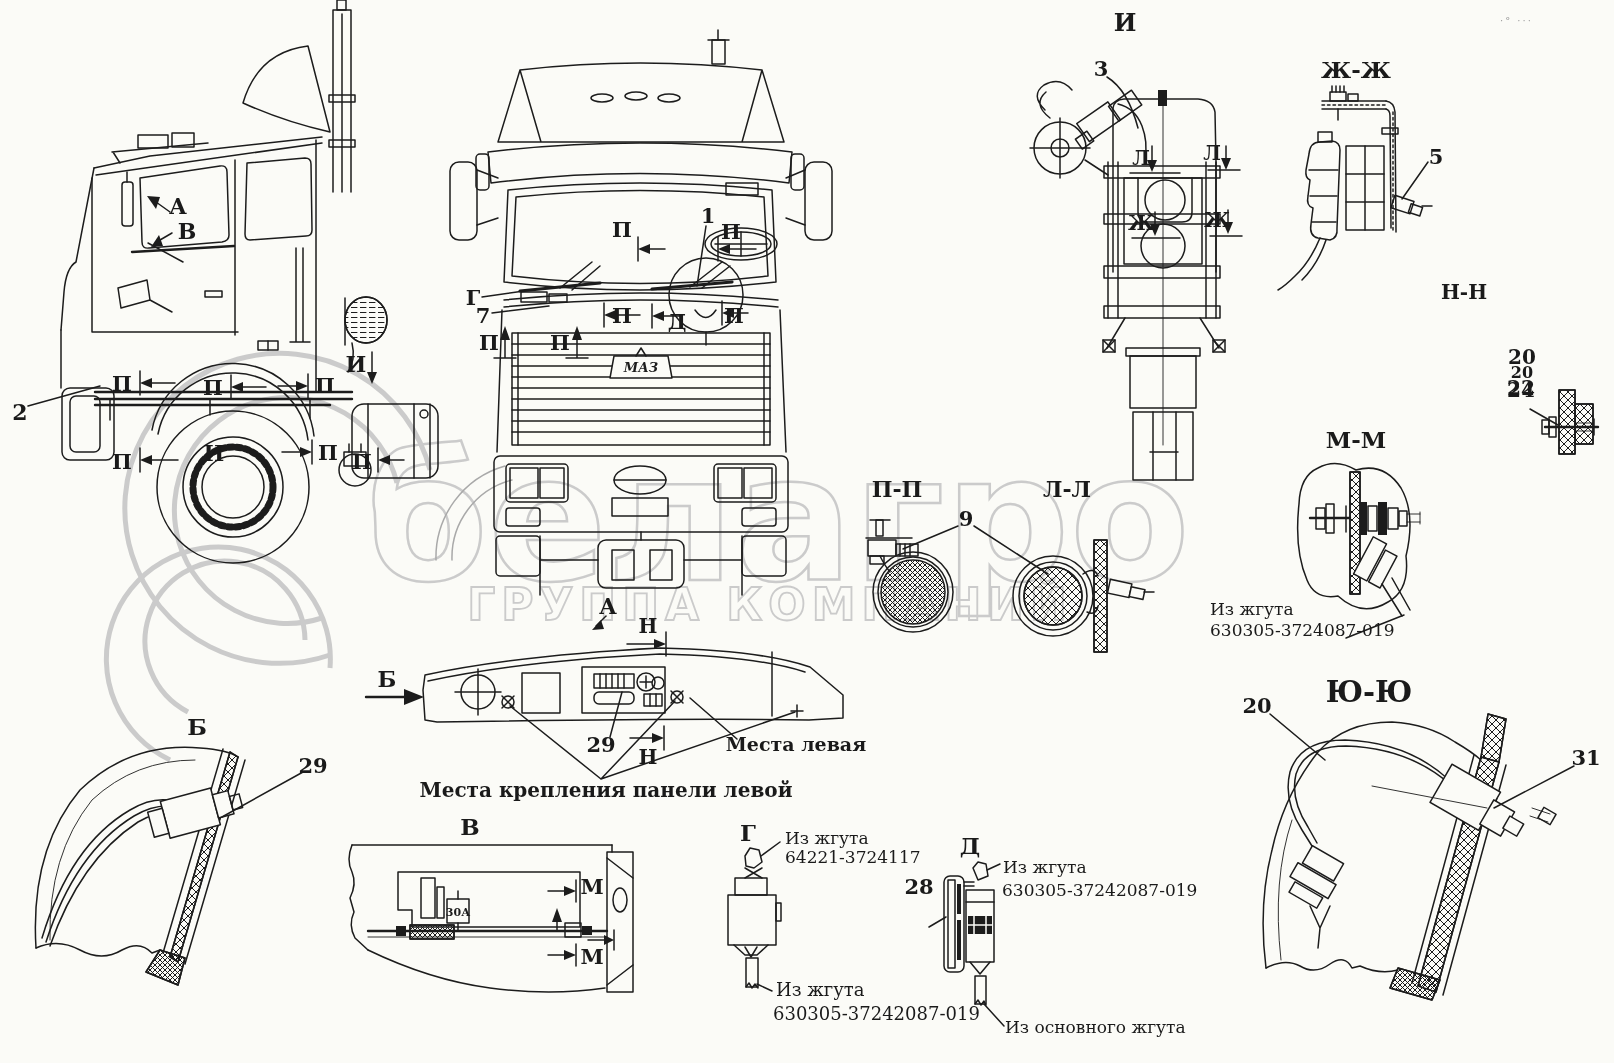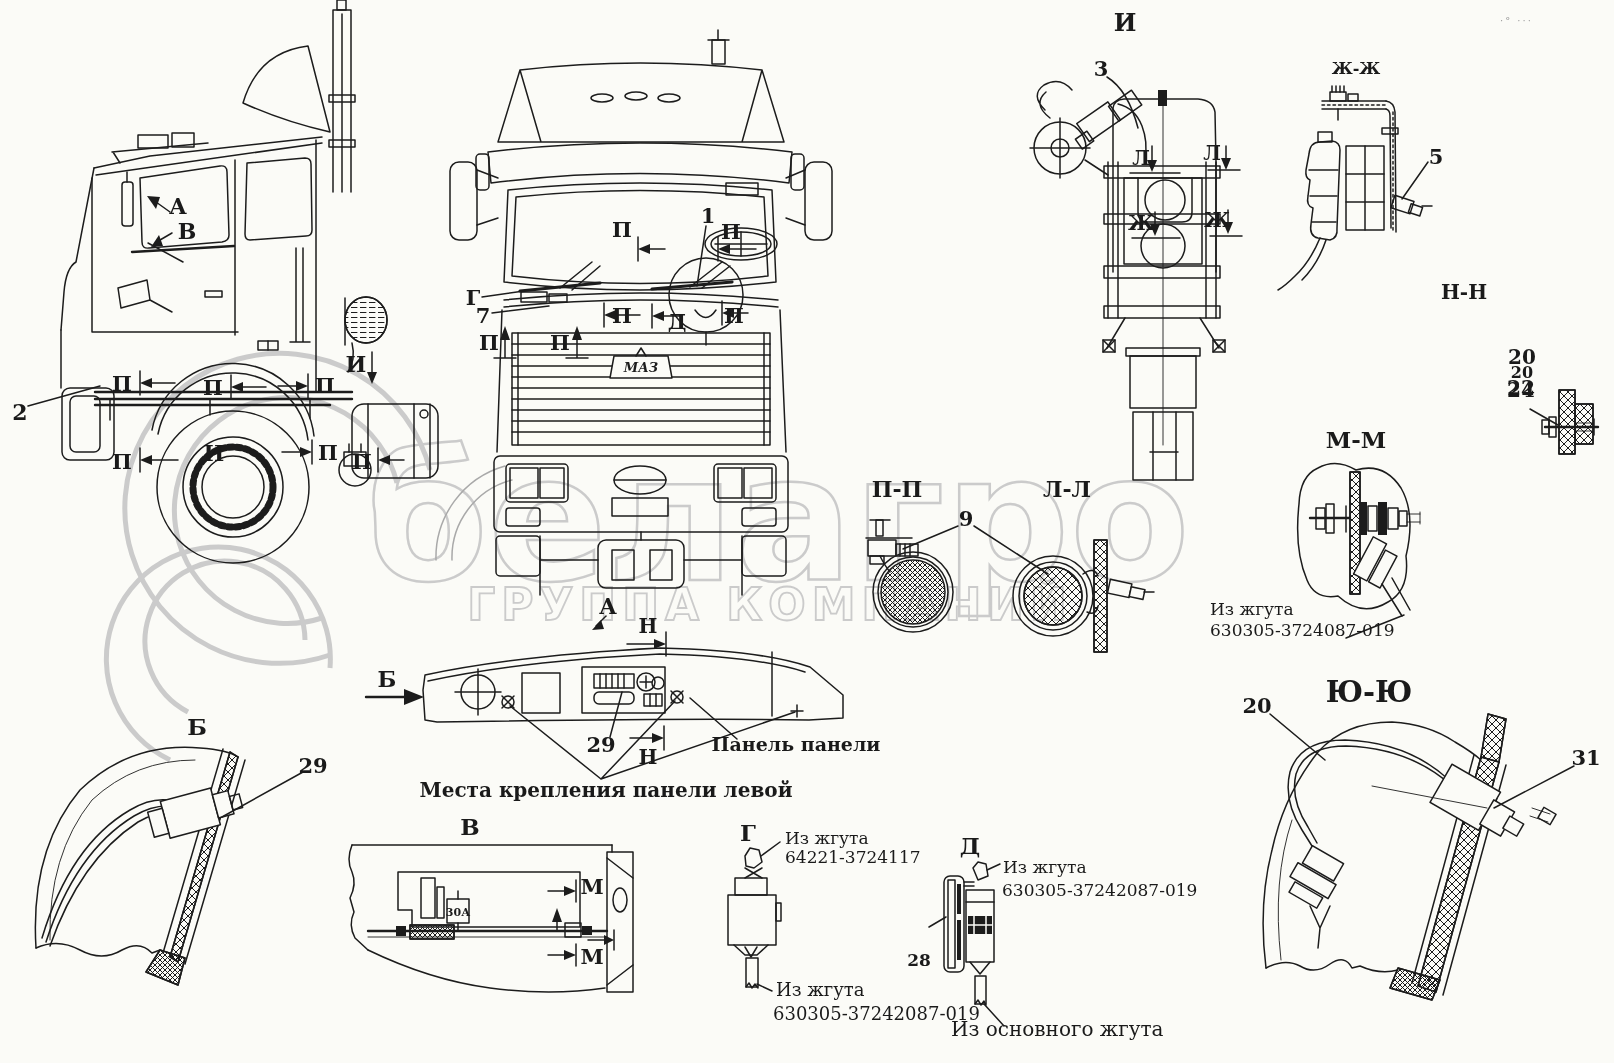--- a/index.html
+++ b/index.html
@@ -497,21 +497,21 @@
     <div class="lbl" style="left:483px;top:315px;font-size:21px">7</div>
     <div class="lbl" style="left:708px;top:215px;font-size:21px">1</div>
 
     <div class="lbl" style="left:1125px;top:23px;font-size:24px">И</div>
     <div class="lbl" style="left:1101px;top:68px;font-size:21px">3</div>
     <div class="lbl" style="left:1141px;top:158px;font-size:20px">Л</div>
     <div class="lbl" style="left:1212px;top:153px;font-size:20px">Л</div>
     <div class="lbl" style="left:1141px;top:223px;font-size:20px">Ж</div>
     <div class="lbl" style="left:1217px;top:220px;font-size:20px">Ж</div>
 
-    <div class="lbl" style="left:1356px;top:69px;font-size:16px">Ж-Ж</div>
+    <div class="lbl" style="left:1356px;top:69px;font-size:23px">Ж-Ж</div>
     <div class="lbl" style="left:1436px;top:156px;font-size:21px">5</div>
 
     <div class="lbl" style="left:1464px;top:292px;font-size:20px">Н-Н</div>
     <div class="lbl" style="left:1522px;top:357px;font-size:20px">20</div>
     <div class="lbl" style="left:1522px;top:373px;font-size:16px">20</div>
     <div class="lbl" style="left:1521px;top:388px;font-size:20px">22</div>
     <div class="lbl" style="left:1521px;top:390px;font-size:20px">24</div>
 
     <div class="lbl" style="left:1356px;top:439px;font-size:23px">М-М</div>
     <div class="note" style="left:1210px;top:601px;font-size:17px">Из жгута</div>
@@ -519,39 +519,39 @@
 
     <div class="lbl" style="left:897px;top:489px;font-size:22px">П-П</div>
     <div class="lbl" style="left:1067px;top:489px;font-size:22px">Л-Л</div>
     <div class="lbl" style="left:966px;top:518px;font-size:21px">9</div>
 
     <div class="lbl" style="left:608px;top:606px;font-size:22px">А</div>
     <div class="lbl" style="left:648px;top:626px;font-size:20px">Н</div>
     <div class="lbl" style="left:648px;top:757px;font-size:20px">Н</div>
     <div class="lbl" style="left:387px;top:679px;font-size:22px">Б</div>
     <div class="lbl" style="left:601px;top:744px;font-size:21px">29</div>
-    <div class="lbl" style="left:796px;top:744px;font-size:19px">Панель панели</div>
+    <div class="lbl" style="left:796px;top:744px;font-size:19px">Места левая</div>
     <div class="lbl" style="left:606px;top:790px;font-size:20px">Места крепления панели левой</div>
 
     <div class="lbl" style="left:197px;top:726px;font-size:23px">Б</div>
     <div class="lbl" style="left:313px;top:765px;font-size:21px">29</div>
 
     <div class="lbl" style="left:470px;top:826px;font-size:23px">В</div>
     <div class="lbl" style="left:592px;top:886px;font-size:21px">М</div>
     <div class="lbl" style="left:592px;top:956px;font-size:21px">М</div>
 
     <div class="lbl" style="left:748px;top:832px;font-size:23px">Г</div>
     <div class="note" style="left:785px;top:830px;font-size:17px">Из жгута</div>
     <div class="note" style="left:785px;top:849px;font-size:17px">64221-3724117</div>
     <div class="note" style="left:776px;top:981px;font-size:18px">Из жгута</div>
     <div class="note" style="left:773px;top:1005px;font-size:18px">630305-37242087-019</div>
 
     <div class="lbl" style="left:970px;top:845px;font-size:23px">Д</div>
-    <div class="lbl" style="left:919px;top:960px;font-size:17px">28</div>
+    <div class="lbl" style="left:919px;top:886px;font-size:21px">28</div>
     <div class="note" style="left:1003px;top:859px;font-size:17px">Из жгута</div>
     <div class="note" style="left:1002px;top:882px;font-size:17px">630305-37242087-019</div>
-    <div class="note" style="left:951px;top:1019px;font-size:20px">Из основного жгута</div>
+    <div class="note" style="left:1005px;top:1019px;font-size:17px">Из основного жгута</div>
 
     <div class="lbl" style="left:1369px;top:692px;font-size:29px">Ю-Ю</div>
     <div class="lbl" style="left:1257px;top:705px;font-size:21px">20</div>
     <div class="lbl" style="left:1586px;top:757px;font-size:21px">31</div>
   </div>
 </div>
 
 </body></html>

